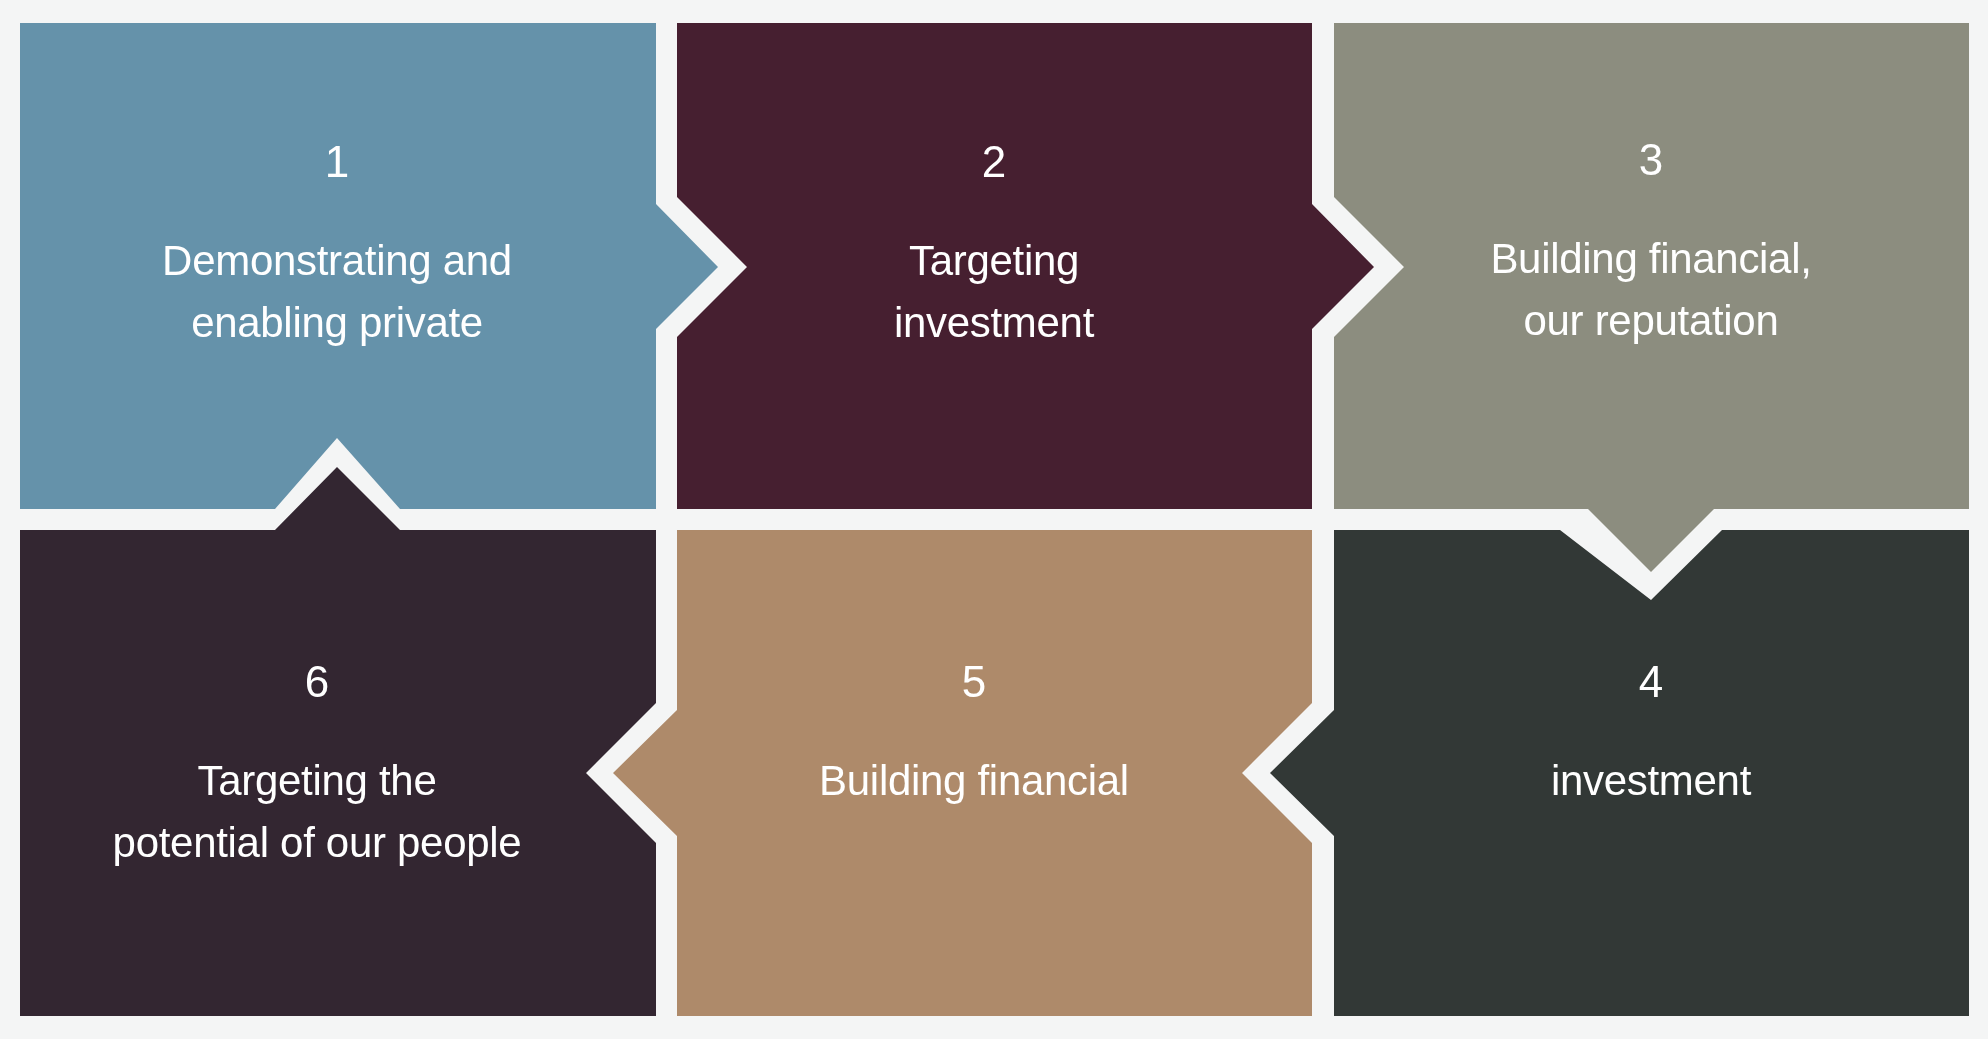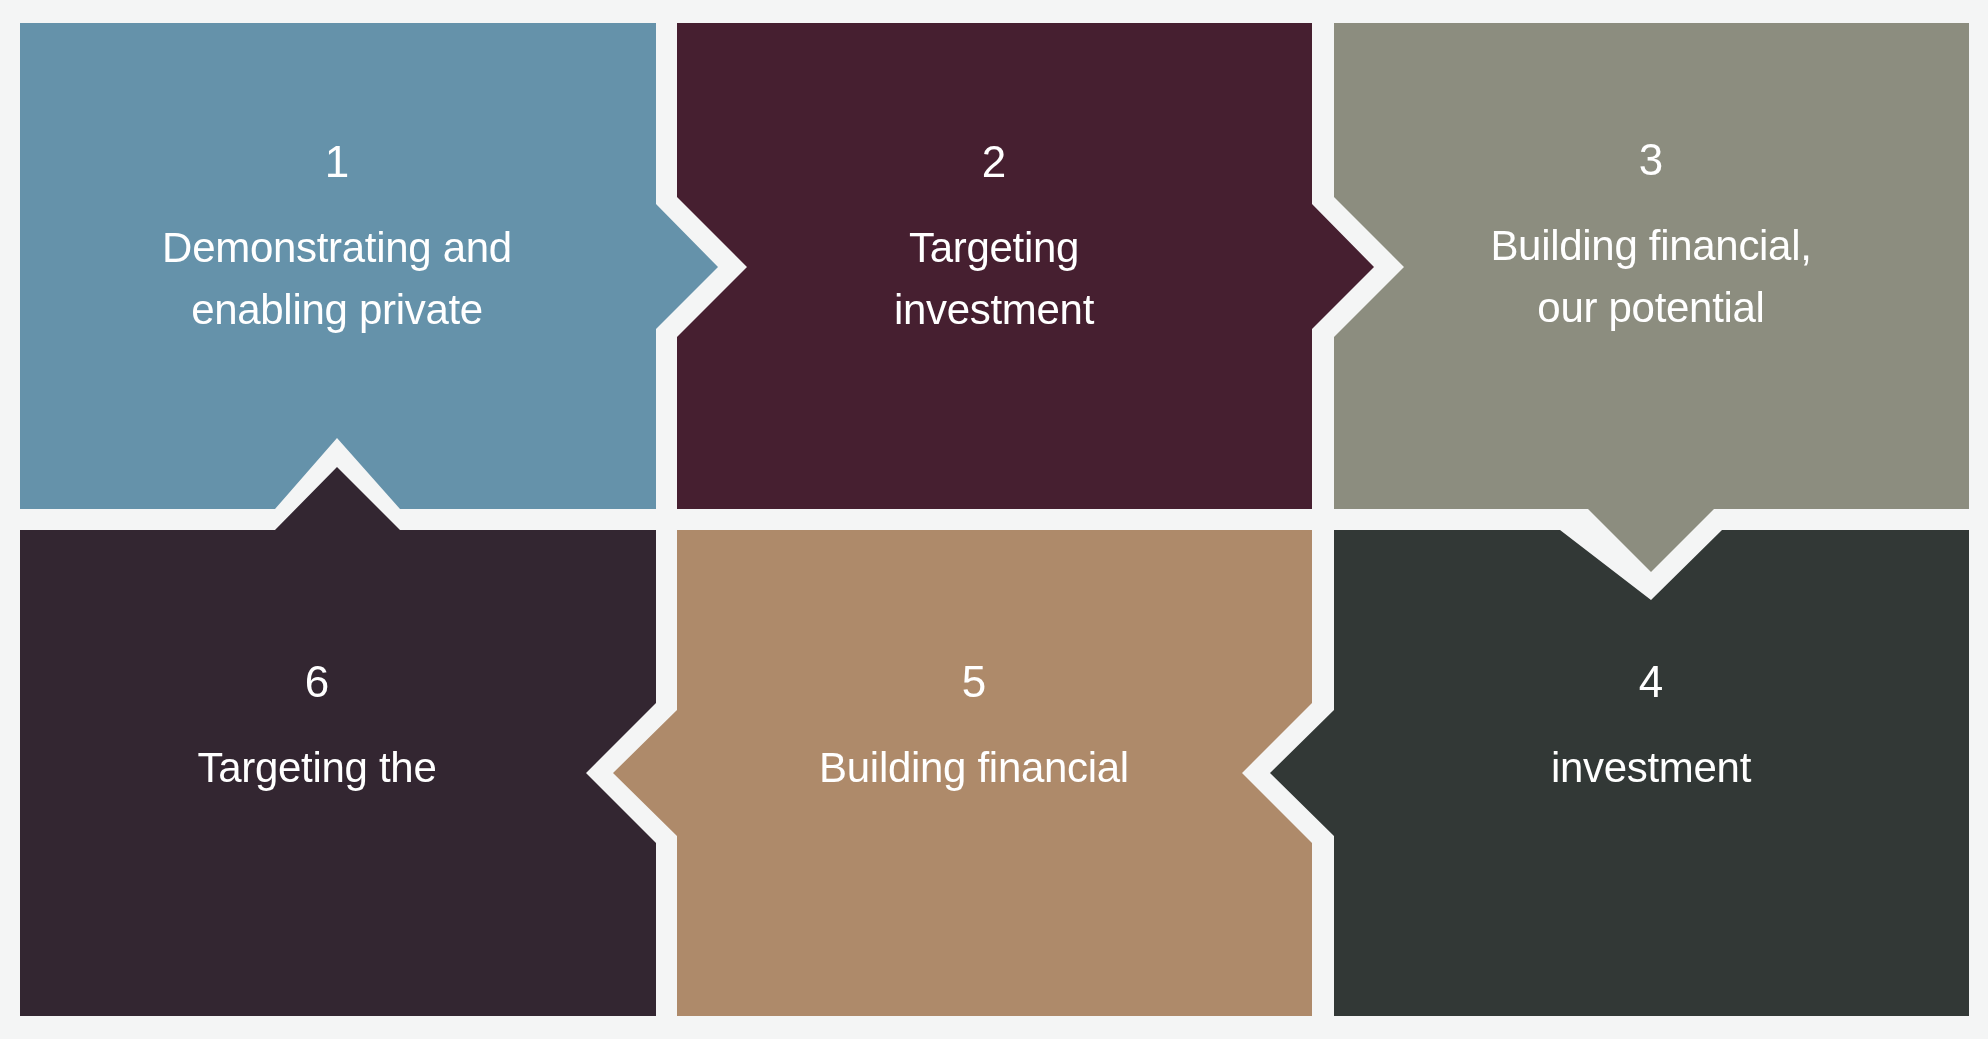--- a/index.html
+++ b/index.html
@@ -1,20 +1,20 @@
 <!DOCTYPE html>
 <html><head>
 <meta charset="utf-8">
 <style>
   html,body{margin:0;padding:0;}
   body{width:1988px;height:1039px;background:#f4f5f5;position:relative;overflow:hidden;font-family:"Liberation Sans","DejaVu Sans",sans-serif;}
   svg.shapes{position:absolute;left:0;top:0;width:1988px;height:1039px;}
   .label{position:absolute;color:#ffffff;text-align:center;transform:translateX(-50%);white-space:nowrap;}
   .num{font-size:44px;line-height:50px;}
-  .txt{font-size:42px;line-height:62px;margin-top:30px;letter-spacing:-0.3px;}
+  .txt{font-size:42px;line-height:62px;margin-top:43px;letter-spacing:-0.3px;}
 </style>
 </head>
 <body>
 
 <svg class="shapes" viewBox="0 0 1988 1039" xmlns="http://www.w3.org/2000/svg">
 
   <polygon fill="#6592aa" points="20,23 656,23 656,204 718,267 656,329 656,509 400,509 337,438 275,509 20,509"></polygon>
 
   <polygon fill="#461f30" points="677,23 1312,23 1312,204 1374,267 1312,329 1312,509 677,509 677,337 747,267 677,197"></polygon>
 
@@ -40,21 +40,21 @@
   <div class="txt">
     <div>Targeting</div>
     <div>investment</div>
   </div>
 </div>
 
 <div class="label" style="left:1651px;top:135px;">
   <div class="num">3</div>
   <div class="txt">
     <div>Building financial,</div>
-    <div>our potential</div>
+    <div>our reputation</div>
   </div>
 </div>
 
 <div class="label" style="left:1651px;top:657px;">
   <div class="num">4</div>
   <div class="txt">
     <div>investment</div>
   </div>
 </div>
 
@@ -62,14 +62,15 @@
   <div class="num">5</div>
   <div class="txt">
     <div>Building financial</div>
   </div>
 </div>
 
 <div class="label" style="left:317px;top:657px;">
   <div class="num">6</div>
   <div class="txt">
     <div>Targeting the</div>
+    <div>potential of our people</div>
   </div>
 </div>
 
 </body></html>

